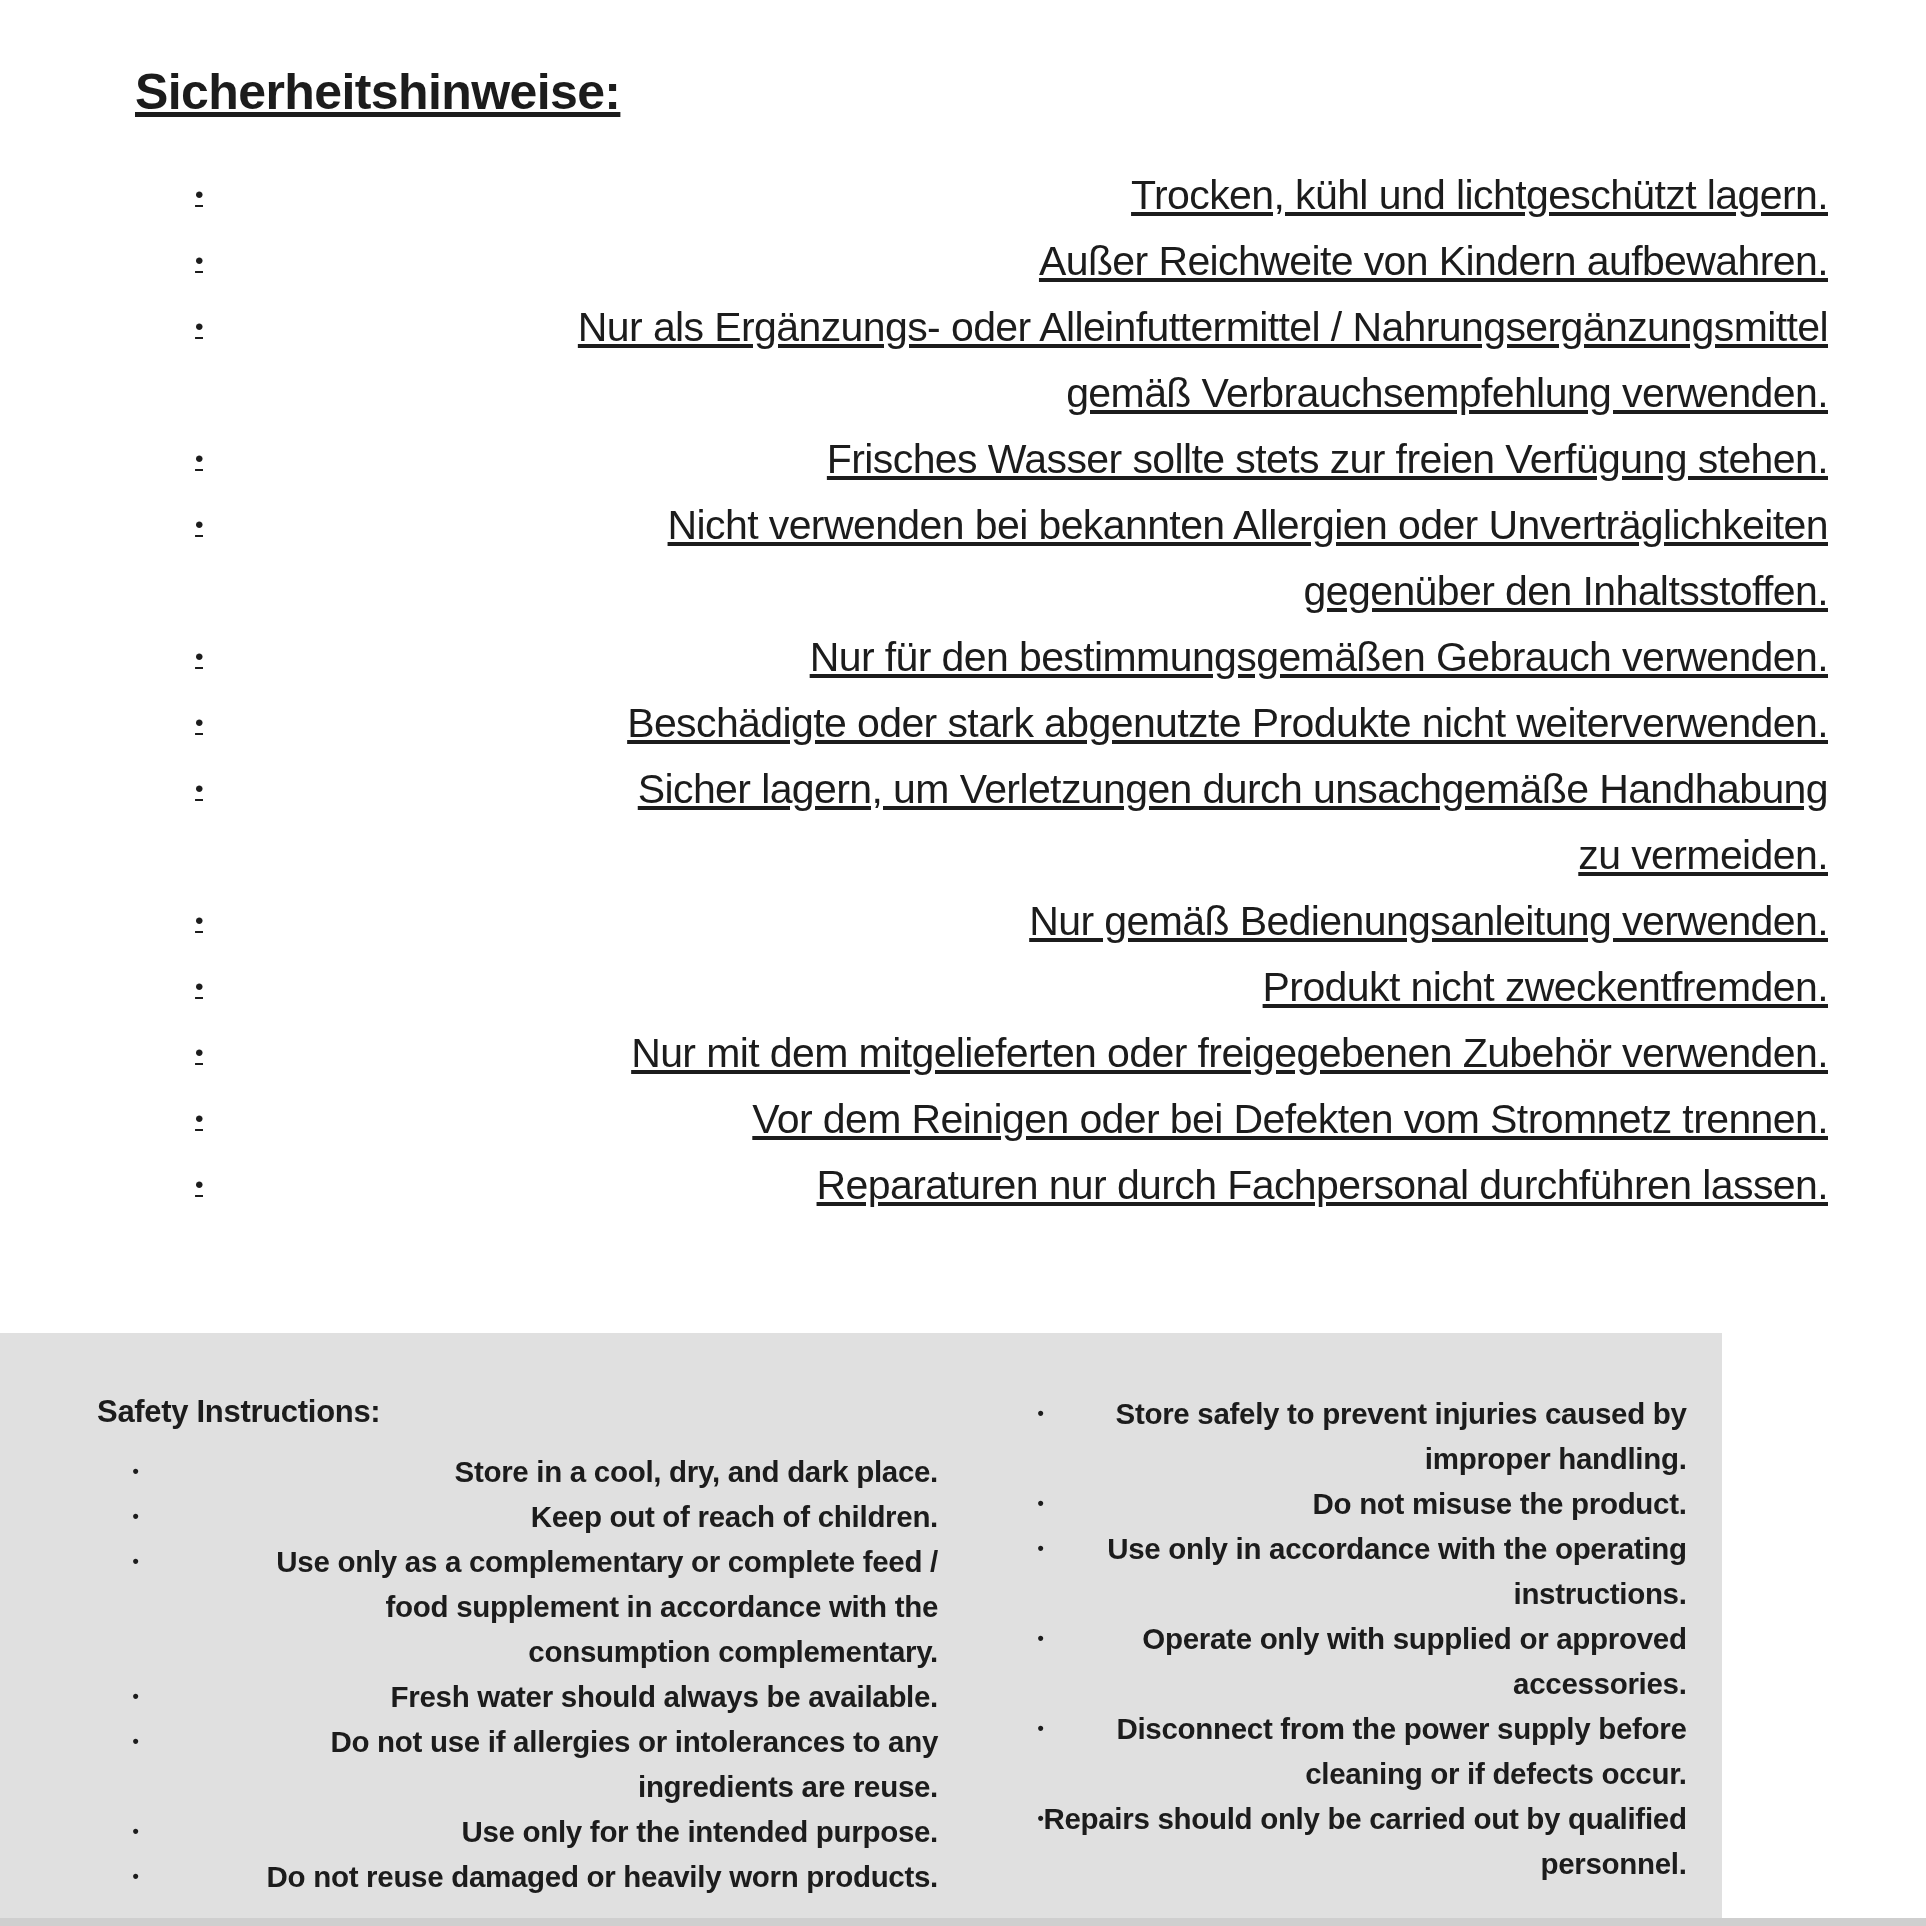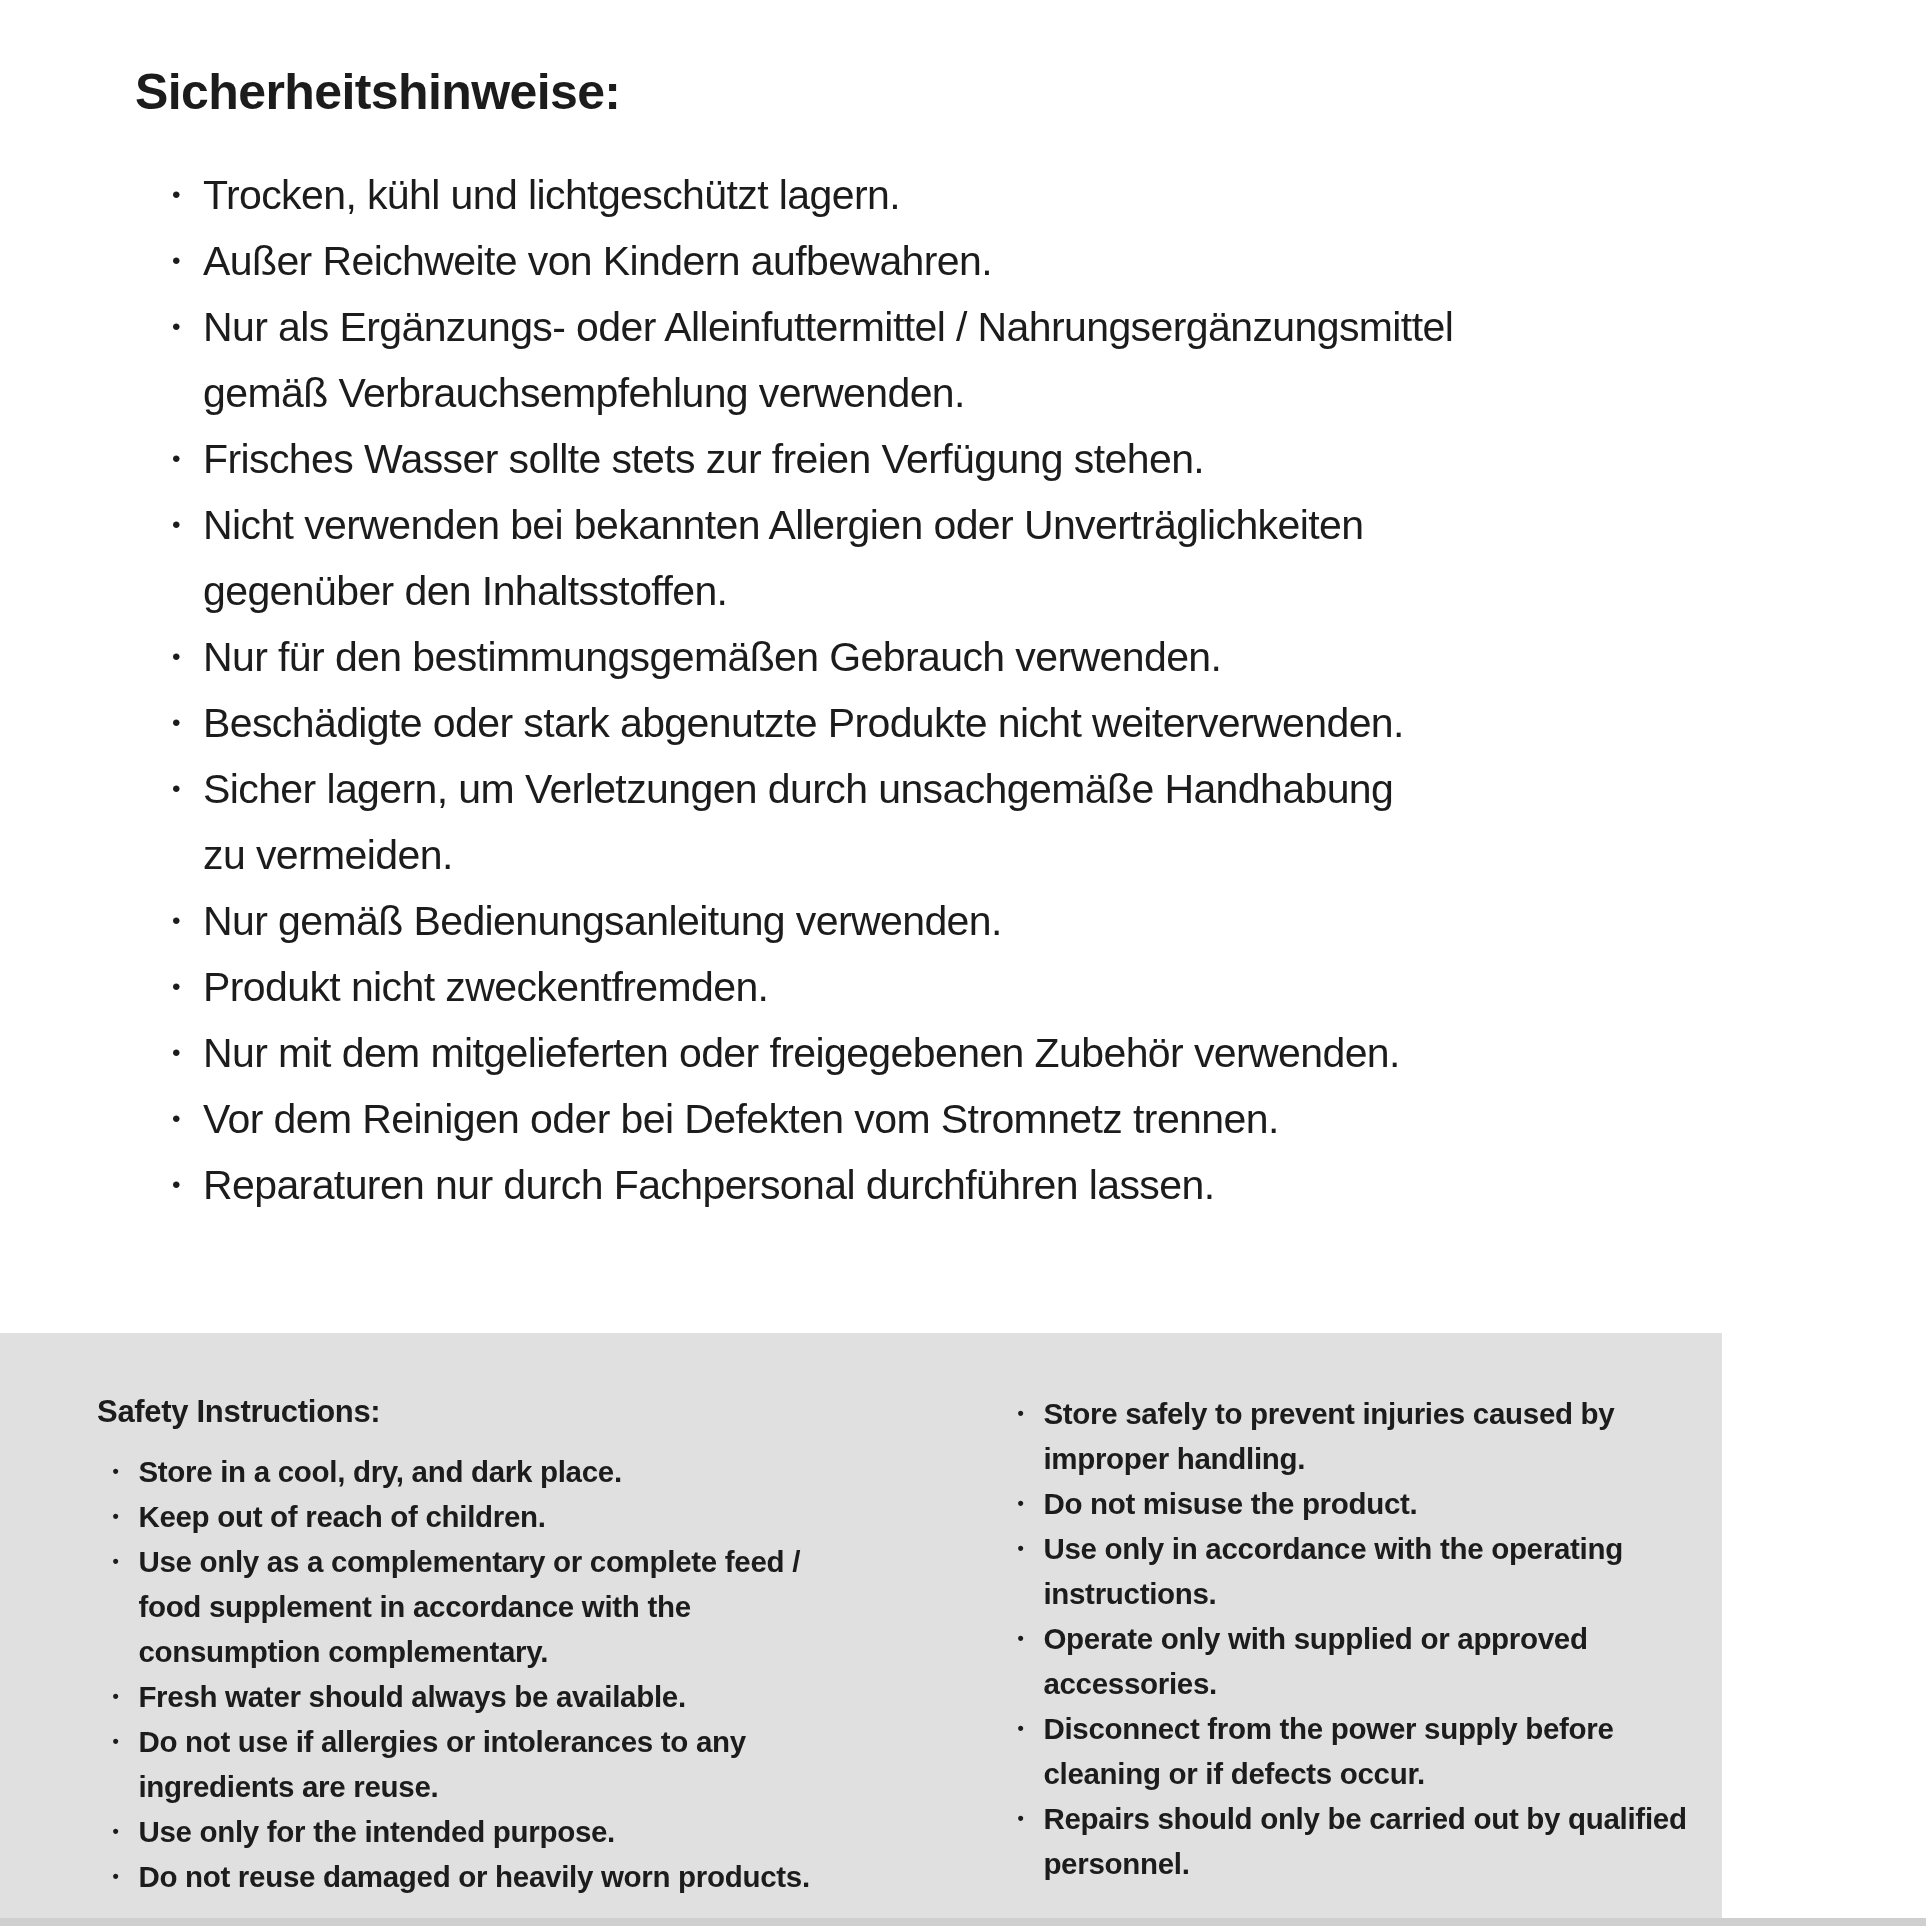--- a/index.html
+++ b/index.html
@@ -9,29 +9,29 @@
   }
   html,body{margin:0;padding:0;}
   body{
     width:1926px;height:1926px;
     position:relative;overflow:hidden;
     background:var(--page-bg);
     color:var(--text);
     font-family:"Liberation Sans", sans-serif;
   }
   
-  .de-section{padding:62px 98px 0 135px;}
+  .de-section{padding:62px 98px 0 135px;text-decoration:underline;}
   .de-title{
     font-size:50px;font-weight:bold;line-height:1.2;
     letter-spacing:-0.6px;margin:0 0 40px 0;
   }
   .list{display:block;}
   .de-list{--fs:41px;--lh:66px;--marker-w:31px;--dot:24.4px;letter-spacing:-0.6px;padding-left:37px;}
   .en-list{--fs:29.5px;--lh:45px;--marker-w:26px;--dot:18px;letter-spacing:-0.3px;padding-left:15.4px;font-weight:bold;}
-  .bullet{display:flex;align-items:flex-start;}
+  .bullet{display:flex;align-items:flex-start;text-align:right;}
   .marker{flex:0 0 var(--marker-w);}
   .marker::before{
     content:"\2022";
     display:block;
     font-size:var(--dot);
     line-height:var(--lh);
   }
   .lines{flex:1 1 auto;min-width:0;}
   .line{font-size:var(--fs);line-height:var(--lh);white-space:nowrap;}
   

